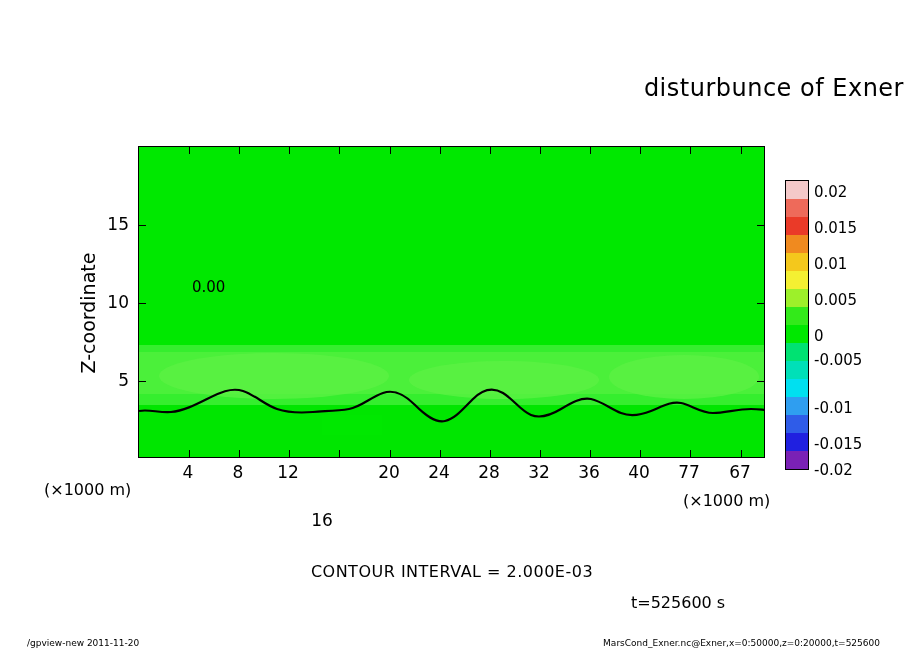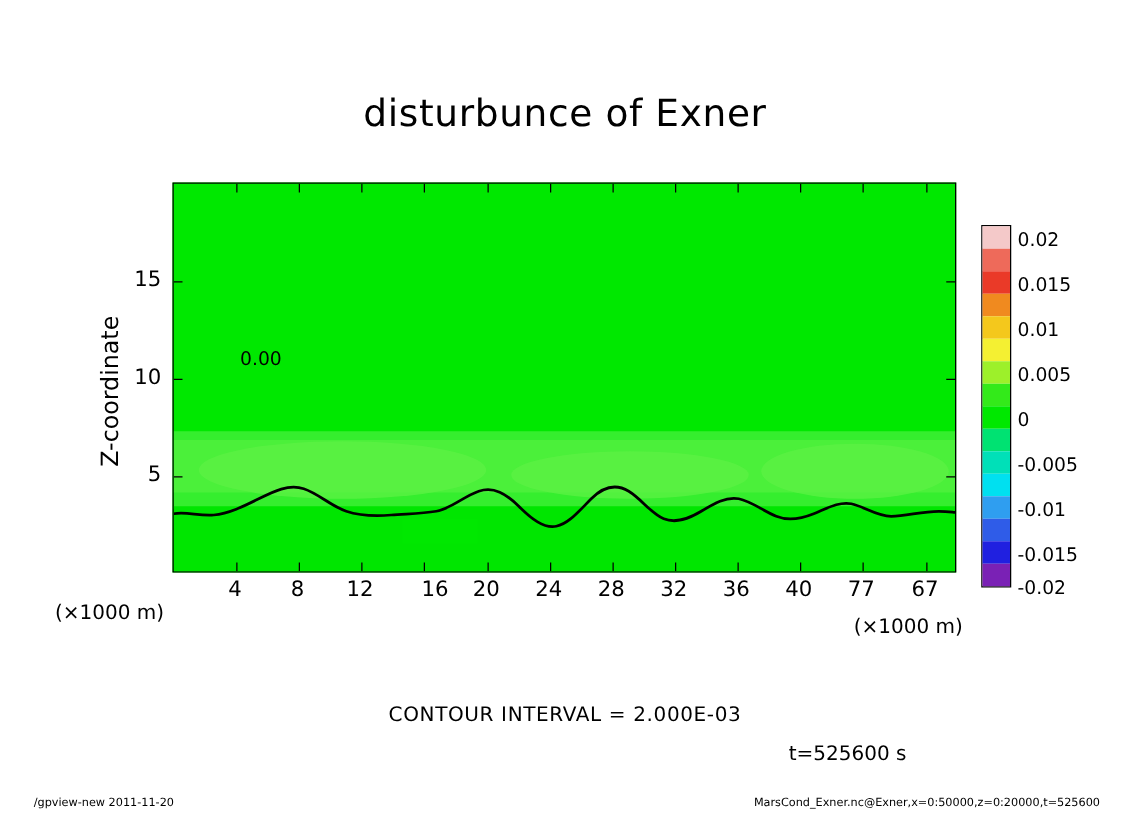--- a/index.html
+++ b/index.html
@@ -13,22 +13,22 @@
     height: 654px;
     background: #ffffff;
     font-family: "DejaVu Sans", sans-serif;
     overflow: hidden;
   }
   .title {
     position: absolute;
     left: 0;
     top: 74px;
     width: 904px;
-    text-align: center;
-    font-size: 30px;
+    text-align: right;
+    font-size: 24px;
     color: #000000;
     letter-spacing: 0.5px;
   }
   .plot-frame {
     position: absolute;
     left: 138px;
     top: 146px;
     width: 627px;
     height: 312px;
     border: 1px solid #000000;
@@ -289,21 +289,21 @@
       <div class="tick-h" style="top:156px;"></div>
       <div class="tick-h" style="top:78px;"></div>
     </div>
   </div>
 
   <div class="contour-label">0.00</div>
 
   <div class="xtick-label" style="left:188px;">4</div>
   <div class="xtick-label" style="left:238px;">8</div>
   <div class="xtick-label" style="left:288px;">12</div>
-  <div class="xtick-label" style="left:348px;">16</div>
+  <div class="xtick-label" style="left:322px;margin-top:48px;">16</div>
   <div class="xtick-label" style="left:389px;">20</div>
   <div class="xtick-label" style="left:439px;">24</div>
   <div class="xtick-label" style="left:489px;text-align:right;">28</div>
   <div class="xtick-label" style="left:539px;">32</div>
   <div class="xtick-label" style="left:589px;">36</div>
   <div class="xtick-label" style="left:639px;">40</div>
   <div class="xtick-label" style="left:689px;">77</div>
   <div class="xtick-label" style="left:740px;">67</div>
 
   <div class="ytick-label" style="top:380px;">5</div>
@@ -336,21 +336,21 @@
     <div class="cb-cell" style="background:#2020e0;"></div>
     <div class="cb-cell" style="background:#7a21b5;"></div>
   </div>
 
   <div class="cb-labels">
     <div class="cb-label" style="top:12px;">0.02</div>
     <div class="cb-label" style="top:48px;">0.015</div>
     <div class="cb-label" style="top:84px;">0.01</div>
     <div class="cb-label" style="top:120px;">0.005</div>
     <div class="cb-label" style="top:156px;">0</div>
-    <div class="cb-label" style="top:192px;">-0.005</div>
+    <div class="cb-label" style="top:180px;">-0.005</div>
     <div class="cb-label" style="top:228px;">-0.01</div>
     <div class="cb-label" style="top:264px;">-0.015</div>
     <div class="cb-label" style="top:290px;">-0.02</div>
   </div>
 
   <div class="footer-left">/gpview-new  2011-11-20</div>
   <div class="footer-right">MarsCond_Exner.nc@Exner,x=0:50000,z=0:20000,t=525600</div>
 
 </div>
 

